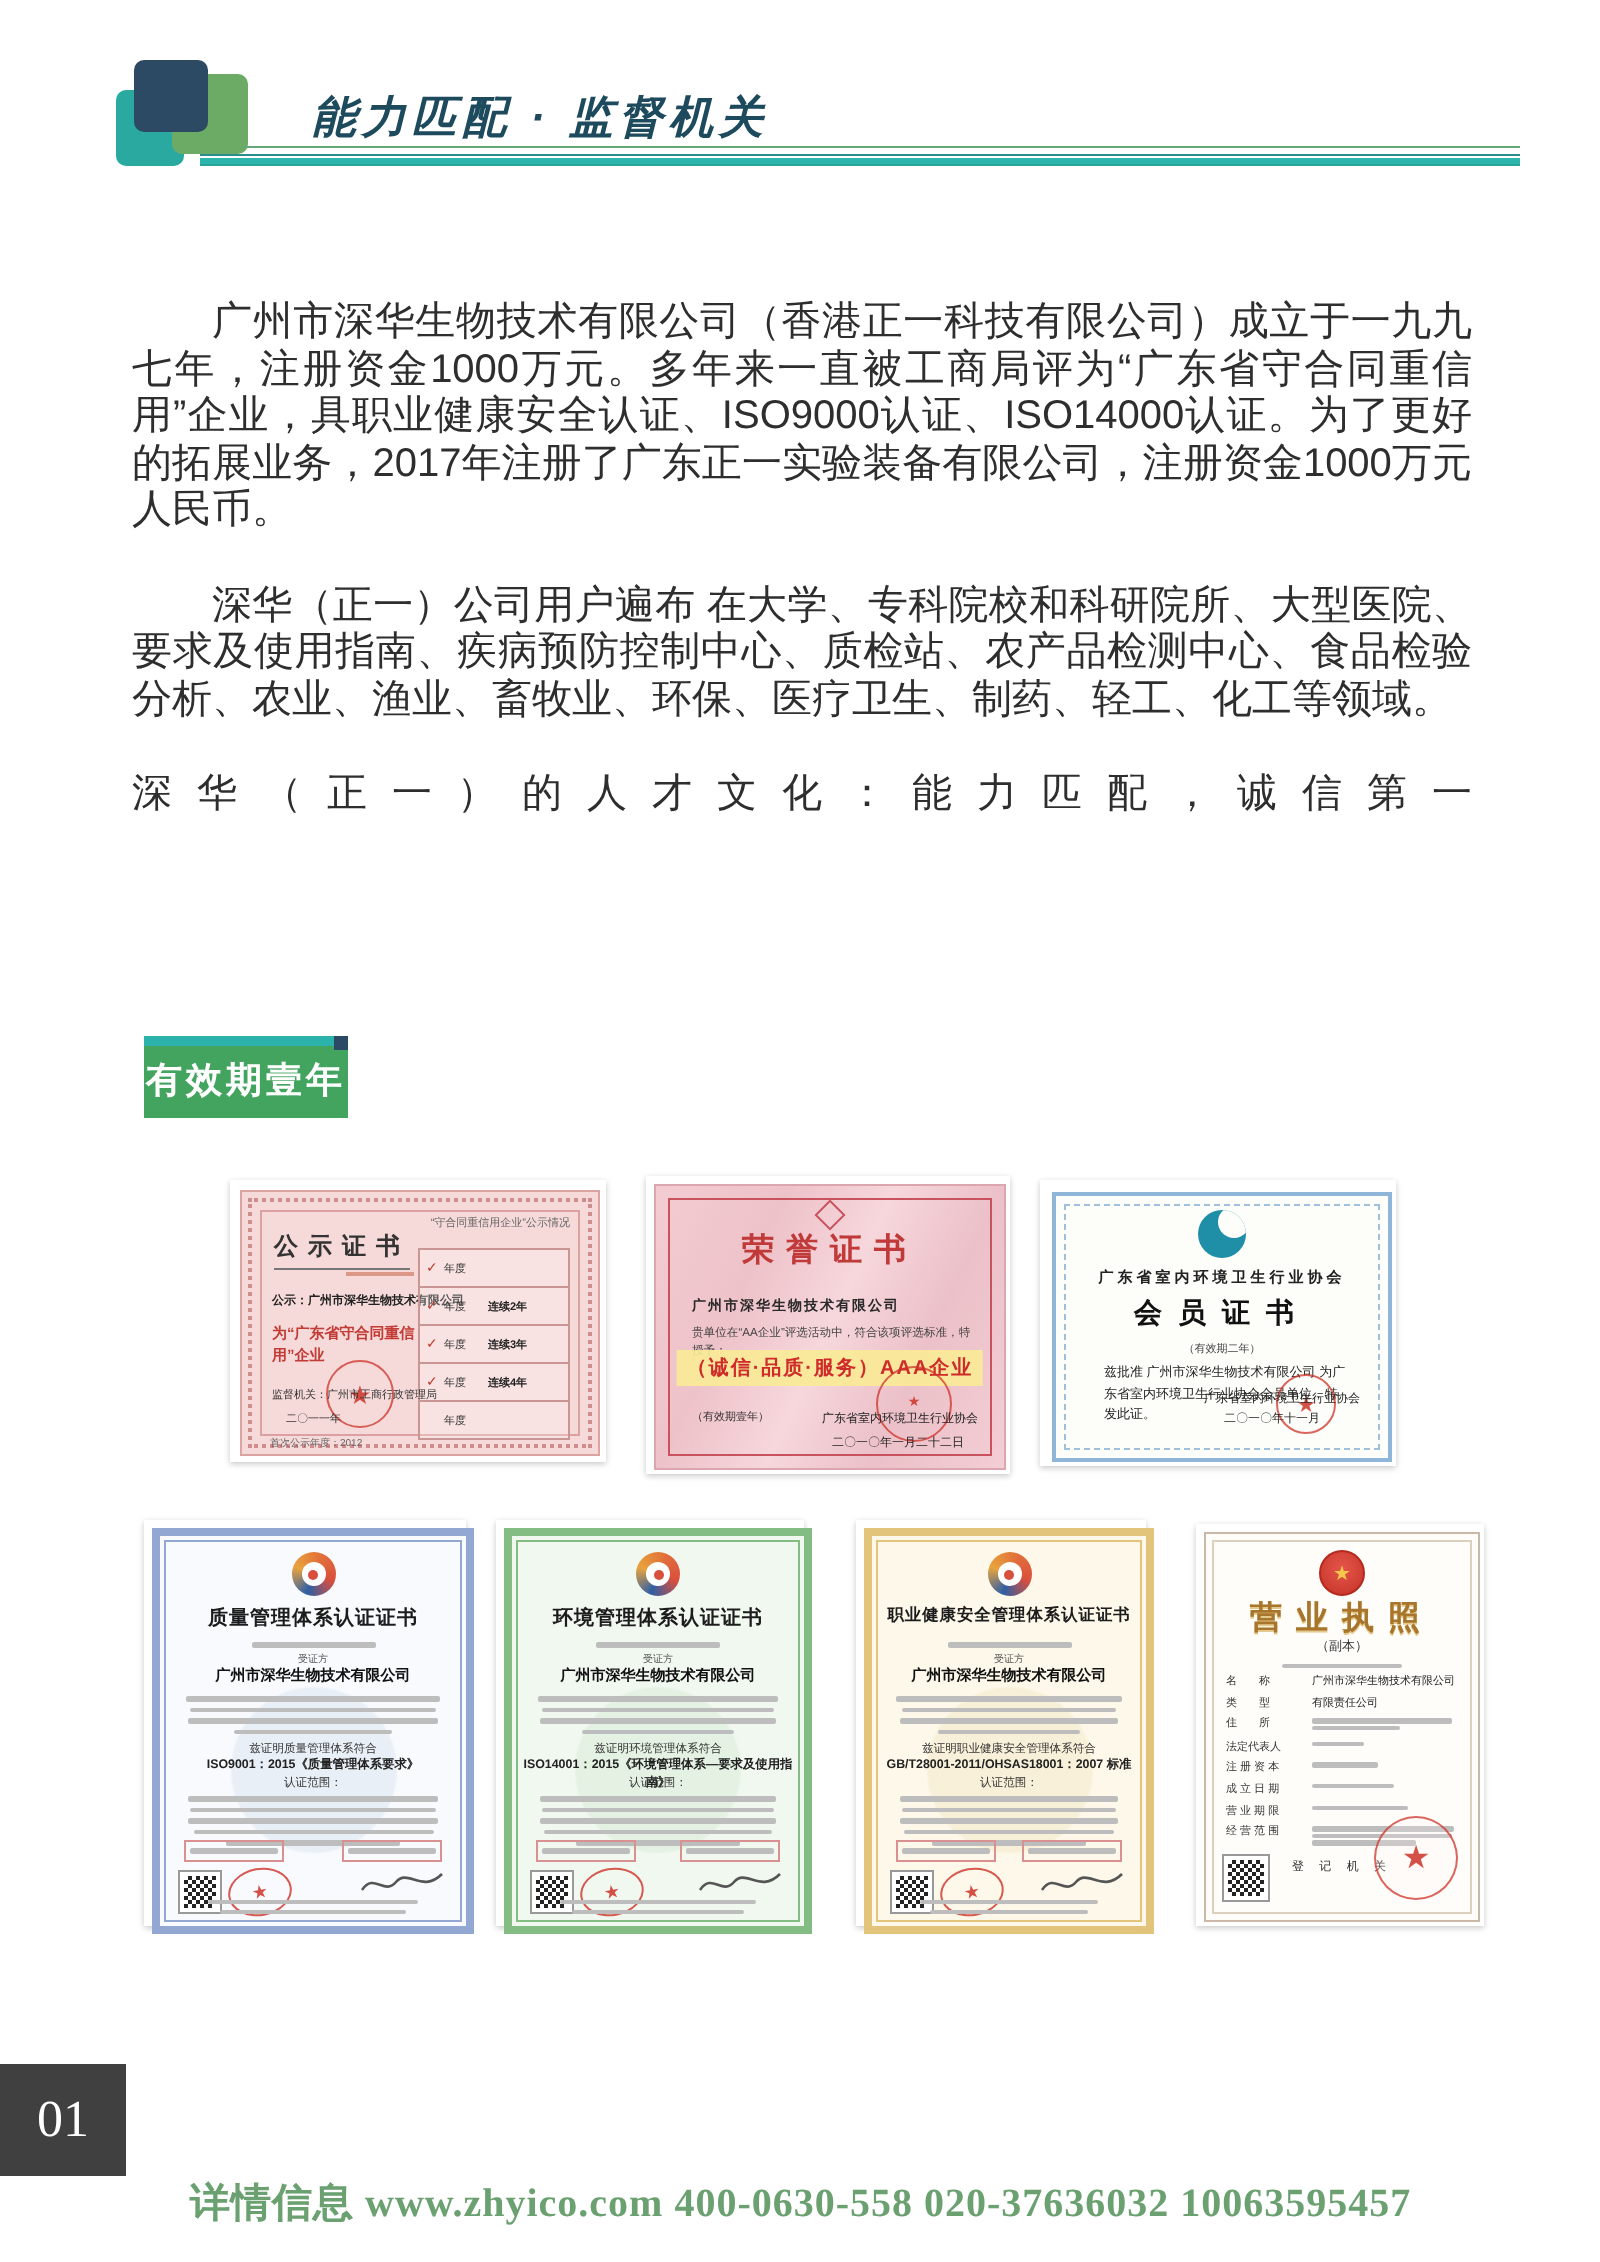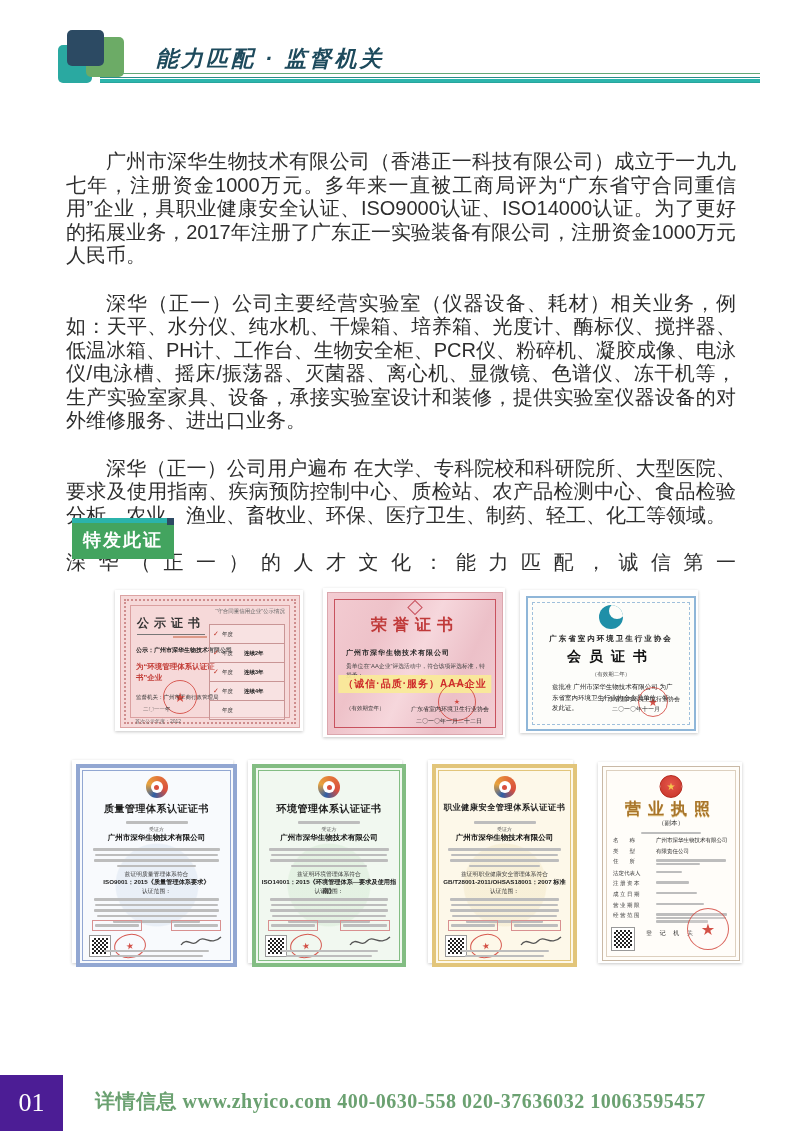--- a/index.html
+++ b/index.html
@@ -155,21 +155,21 @@
   .c7-val{flex:1;font-size:5.5px;color:#222;}
   .c7-val .tline{margin:1px 0;}
   .c7-qr{position:absolute;left:9px;bottom:10px;width:18px;height:18px;z-index:2;}
   .c7-reg{position:absolute;left:0;right:0;bottom:22px;text-align:center;font-size:6px;
         letter-spacing:3px;color:#333;z-index:2;}
   .c7-seal{position:absolute;right:10px;bottom:10px;width:40px;height:40px;font-size:16px;z-index:3;
         background:rgba(255,245,245,.2);}
   .c7-date{position:absolute;right:14px;bottom:6px;font-size:5px;color:#b04;z-index:3;}
 
   
-  .page-num{position:absolute;left:0;top:1075px;width:63px;height:56px;background:#4c1d95;
+  .page-num{position:absolute;left:0;top:1032px;width:63px;height:56px;background:#404040;
         color:#fff;display:flex;align-items:center;justify-content:center;font-size:26px;
         font-family:"Liberation Serif",serif;}
   .footer-info{position:absolute;left:95px;top:1088px;color:#6ba171;font-weight:bold;
         font-size:20px;font-family:"Liberation Serif",serif;letter-spacing:.5px;}
 </style>
 </head>
 <body>
 
 <div class="page">
 
@@ -178,39 +178,38 @@
     <span class="sq sq-green"></span>
     <span class="sq sq-navy"></span>
   </div>
   <div class="header-title">能力匹配 · 监督机关</div>
   <div class="hline-green"></div>
   <div class="hline-teal"></div>
 
 
   <div class="intro">
     <p>广州市深华生物技术有限公司（香港正一科技有限公司）成立于一九九七年，注册资金1000万元。多年来一直被工商局评为“广东省守合同重信用”企业，具职业健康安全认证、ISO9000认证、ISO14000认证。为了更好的拓展业务，2017年注册了广东正一实验装备有限公司，注册资金1000万元人民币。</p>
-    <p>深华（正一）公司主要经营实验室（仪器设备、耗材）相关业务，例如：天平、水分仪、纯水机、干燥箱、培养箱、光度计、酶标仪、搅拌器、低温冰箱、PH计、工作台、生物安全柜、PCR仪、粉碎机、凝胶成像、电泳仪/电泳槽、摇床/振荡器、灭菌器、离心机、显微镜、色谱仪、冻干机等，生产实验室家具、设备，承接实验室设计和装修，提供实验室仪器设备的对外维修服务、进出口业务。</p>
     <p>深华（正一）公司用户遍布 在大学、专科院校和科研院所、大型医院、要求及使用指南、疾病预防控制中心、质检站、农产品检测中心、食品检验分析、农业、渔业、畜牧业、环保、医疗卫生、制药、轻工、化工等领域。</p>
     <p class="full-justify">深华（正一）的人才文化：能力匹配，诚信第一</p>
   </div>
 
   <div class="sec-label" style="left:72px;top:518px;">
     <div class="sec-bar">
       <span class="sec-corner"></span>
     </div>
-    <div class="sec-body">特发此证</div>
+    <div class="sec-body">有效期壹年</div>
   </div>
 
   <div class="cert" style="left:115px;top:590px;width:188px;height:141px;padding:5px;">
     <div class="c1-paper">
       <div class="c1-topnote">“守合同重信用企业”公示情况</div>
       <div class="c1-title">公示证书</div>
       <div class="c1-titledate"></div>
       <div class="c1-company">公示：广州市深华生物技术有限公司</div>
-      <div class="c1-award">为“环境管理体系认证证书”企业</div>
+      <div class="c1-award">为“广东省守合同重信用”企业</div>
       <div class="seal c1-seal">★</div>
       <div class="c1-issuer">监督机关：广州市工商行政管理局</div>
       <div class="c1-date">二〇一一年</div>
       <div class="c1-extra">首次公示年度：2012</div>
       <div class="c1-table">
         <div class="c1-row">
           <span class="c1-mark">✓</span>
           <span class="c1-year">年度</span>
           <span class="c1-val"></span>
         </div>

